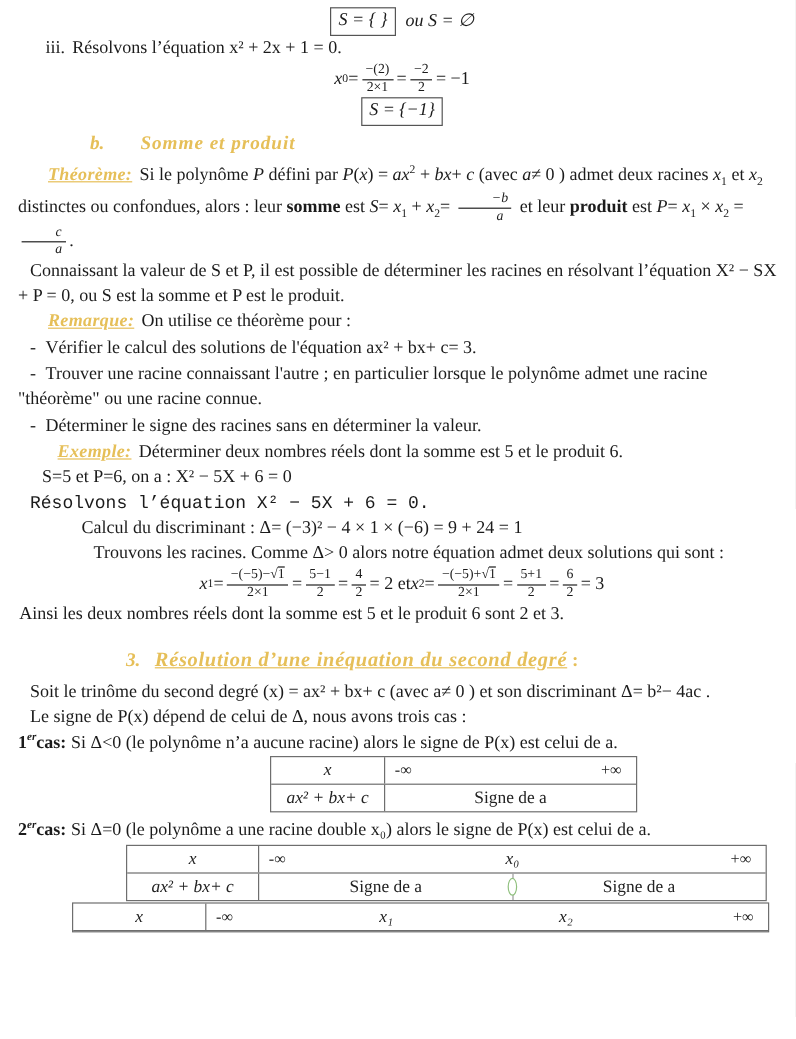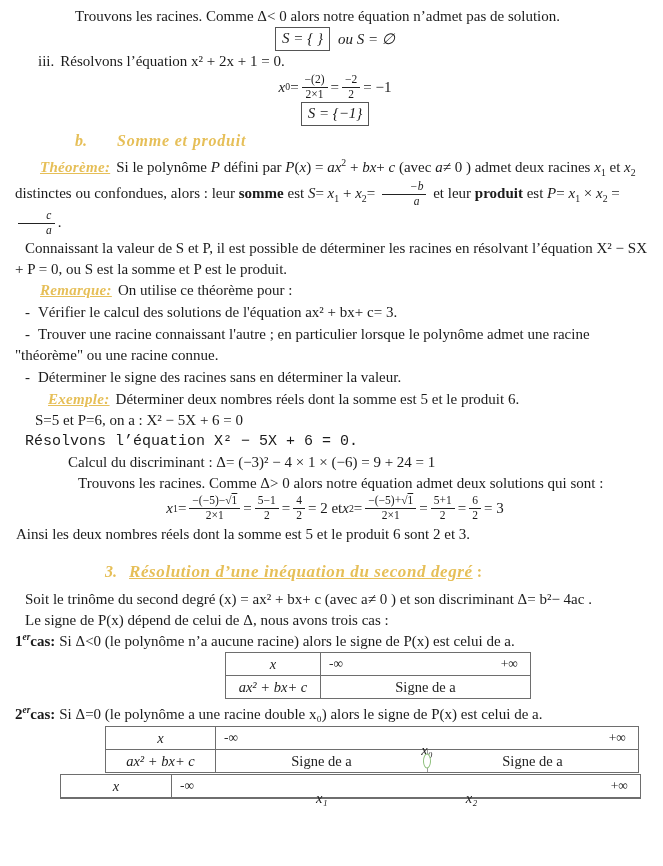--- a/index.html
+++ b/index.html
@@ -47,35 +47,34 @@
   .case .case-text{margin-left:4px;}
   .case-sup{vertical-align:super;font-size:0.62em;font-style:italic;font-weight:bold;line-height:0;}
   
   .sign-table{border:1px solid #6e6e6e;font-size:14.5px;color:#222;box-sizing:border-box;background:#fff;}
   .tr{display:flex;height:22px;line-height:22px;position:relative;}
   .tr.hd{border-bottom:1px solid #6e6e6e;}
   .cell-1{border-right:1px solid #6e6e6e;text-align:center;flex:none;box-sizing:border-box;}
   .cell-2{position:relative;flex:1;}
   .inf-l{position:absolute;left:8px;top:0;font-size:13.5px;}
   .inf-r{position:absolute;right:12px;top:0;font-size:13.5px;}
-  .root{position:absolute;top:12px;transform:translateX(-50%);font-style:italic;}
+  .root{position:absolute;top:0;transform:translateX(-50%);font-style:italic;}
   .sign{position:absolute;top:0;transform:translateX(-50%);}
   .zline{position:absolute;top:0;bottom:0;width:1px;background:#9a9a9a;}
   .zoval{position:absolute;top:50%;width:8px;height:15px;border:1.5px solid #8fc07d;border-radius:50%;background:#fff;transform:translate(-50%,-50%);box-sizing:border-box;}
   .t1{width:306px;margin-left:210px;} .t1 .cell-1{width:95px;}
   .t2{width:534px;margin-left:90px;margin-top:1px;} .t2 .cell-1{width:110px;}
   .t3{width:581px;margin-left:45px;margin-top:1px;} .t3 .cell-1{width:111px;}
   .case2{margin-top:5px;} .case3{margin-top:3px;}
 </style>
 </head>
 <body>
 
 <div class="page">
 
-  <p class="ml60">Trouvons les racines.  Comme Δ&lt; 0 alors notre équation n’admet pas de solution.</p>
   <div class="boxline">
     <span class="boxed">S = { }</span>
     <span class="mathit">ou S = ∅</span>
   </div>
   <p class="ml23"><span class="gap-r">iii.</span><span>Résolvons l’équation x² + 2x + 1 = 0.</span></p>
   <div class="eq">
       <span class="it">x</span>
       <span class="sub">0</span>
       <span> = </span>
       <span class="frac">

